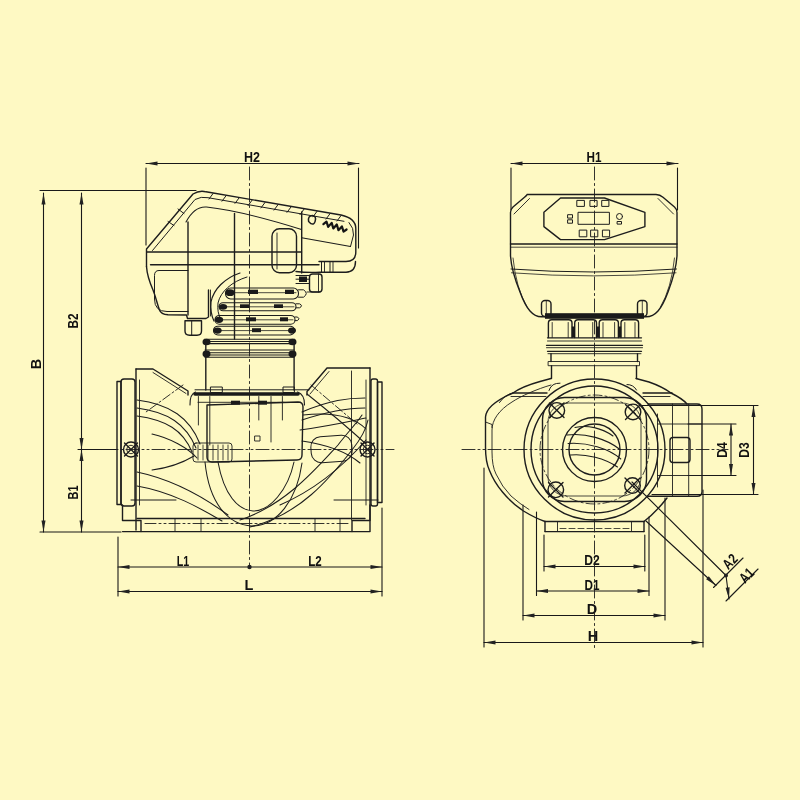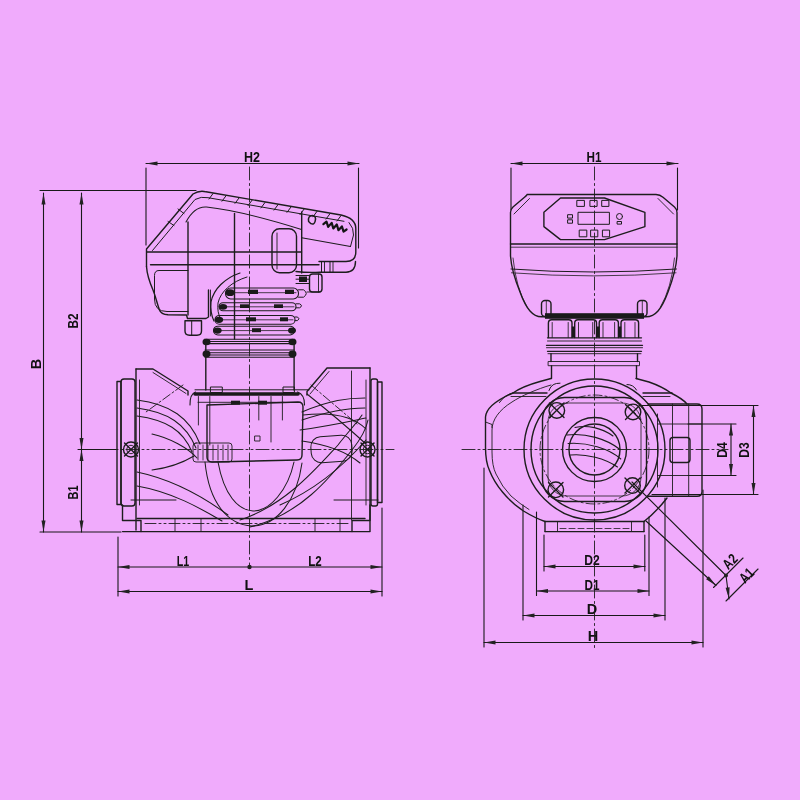--- a/index.html
+++ b/index.html
@@ -1,16 +1,16 @@
 <!DOCTYPE html>
 <html><head>
 <meta charset="utf-8">
 <style>
   html,body{margin:0;padding:0;background:#fff;}
-  .wrap{width:800px;height:800px;background:#f0abfc;}
+  .wrap{width:800px;height:800px;background:#fef9c3;}
   svg{display:block;}
   text{font-family:"Liberation Sans",sans-serif;font-weight:bold;fill:#111;}
 </style>
 </head>
 <body>
 <div class="wrap">
 <svg width="800" height="800" viewBox="0 0 800 800" fill="none" stroke-linecap="round" stroke-linejoin="round">
 
 <g id="dims" stroke="#191919" stroke-width="1.1">
 

